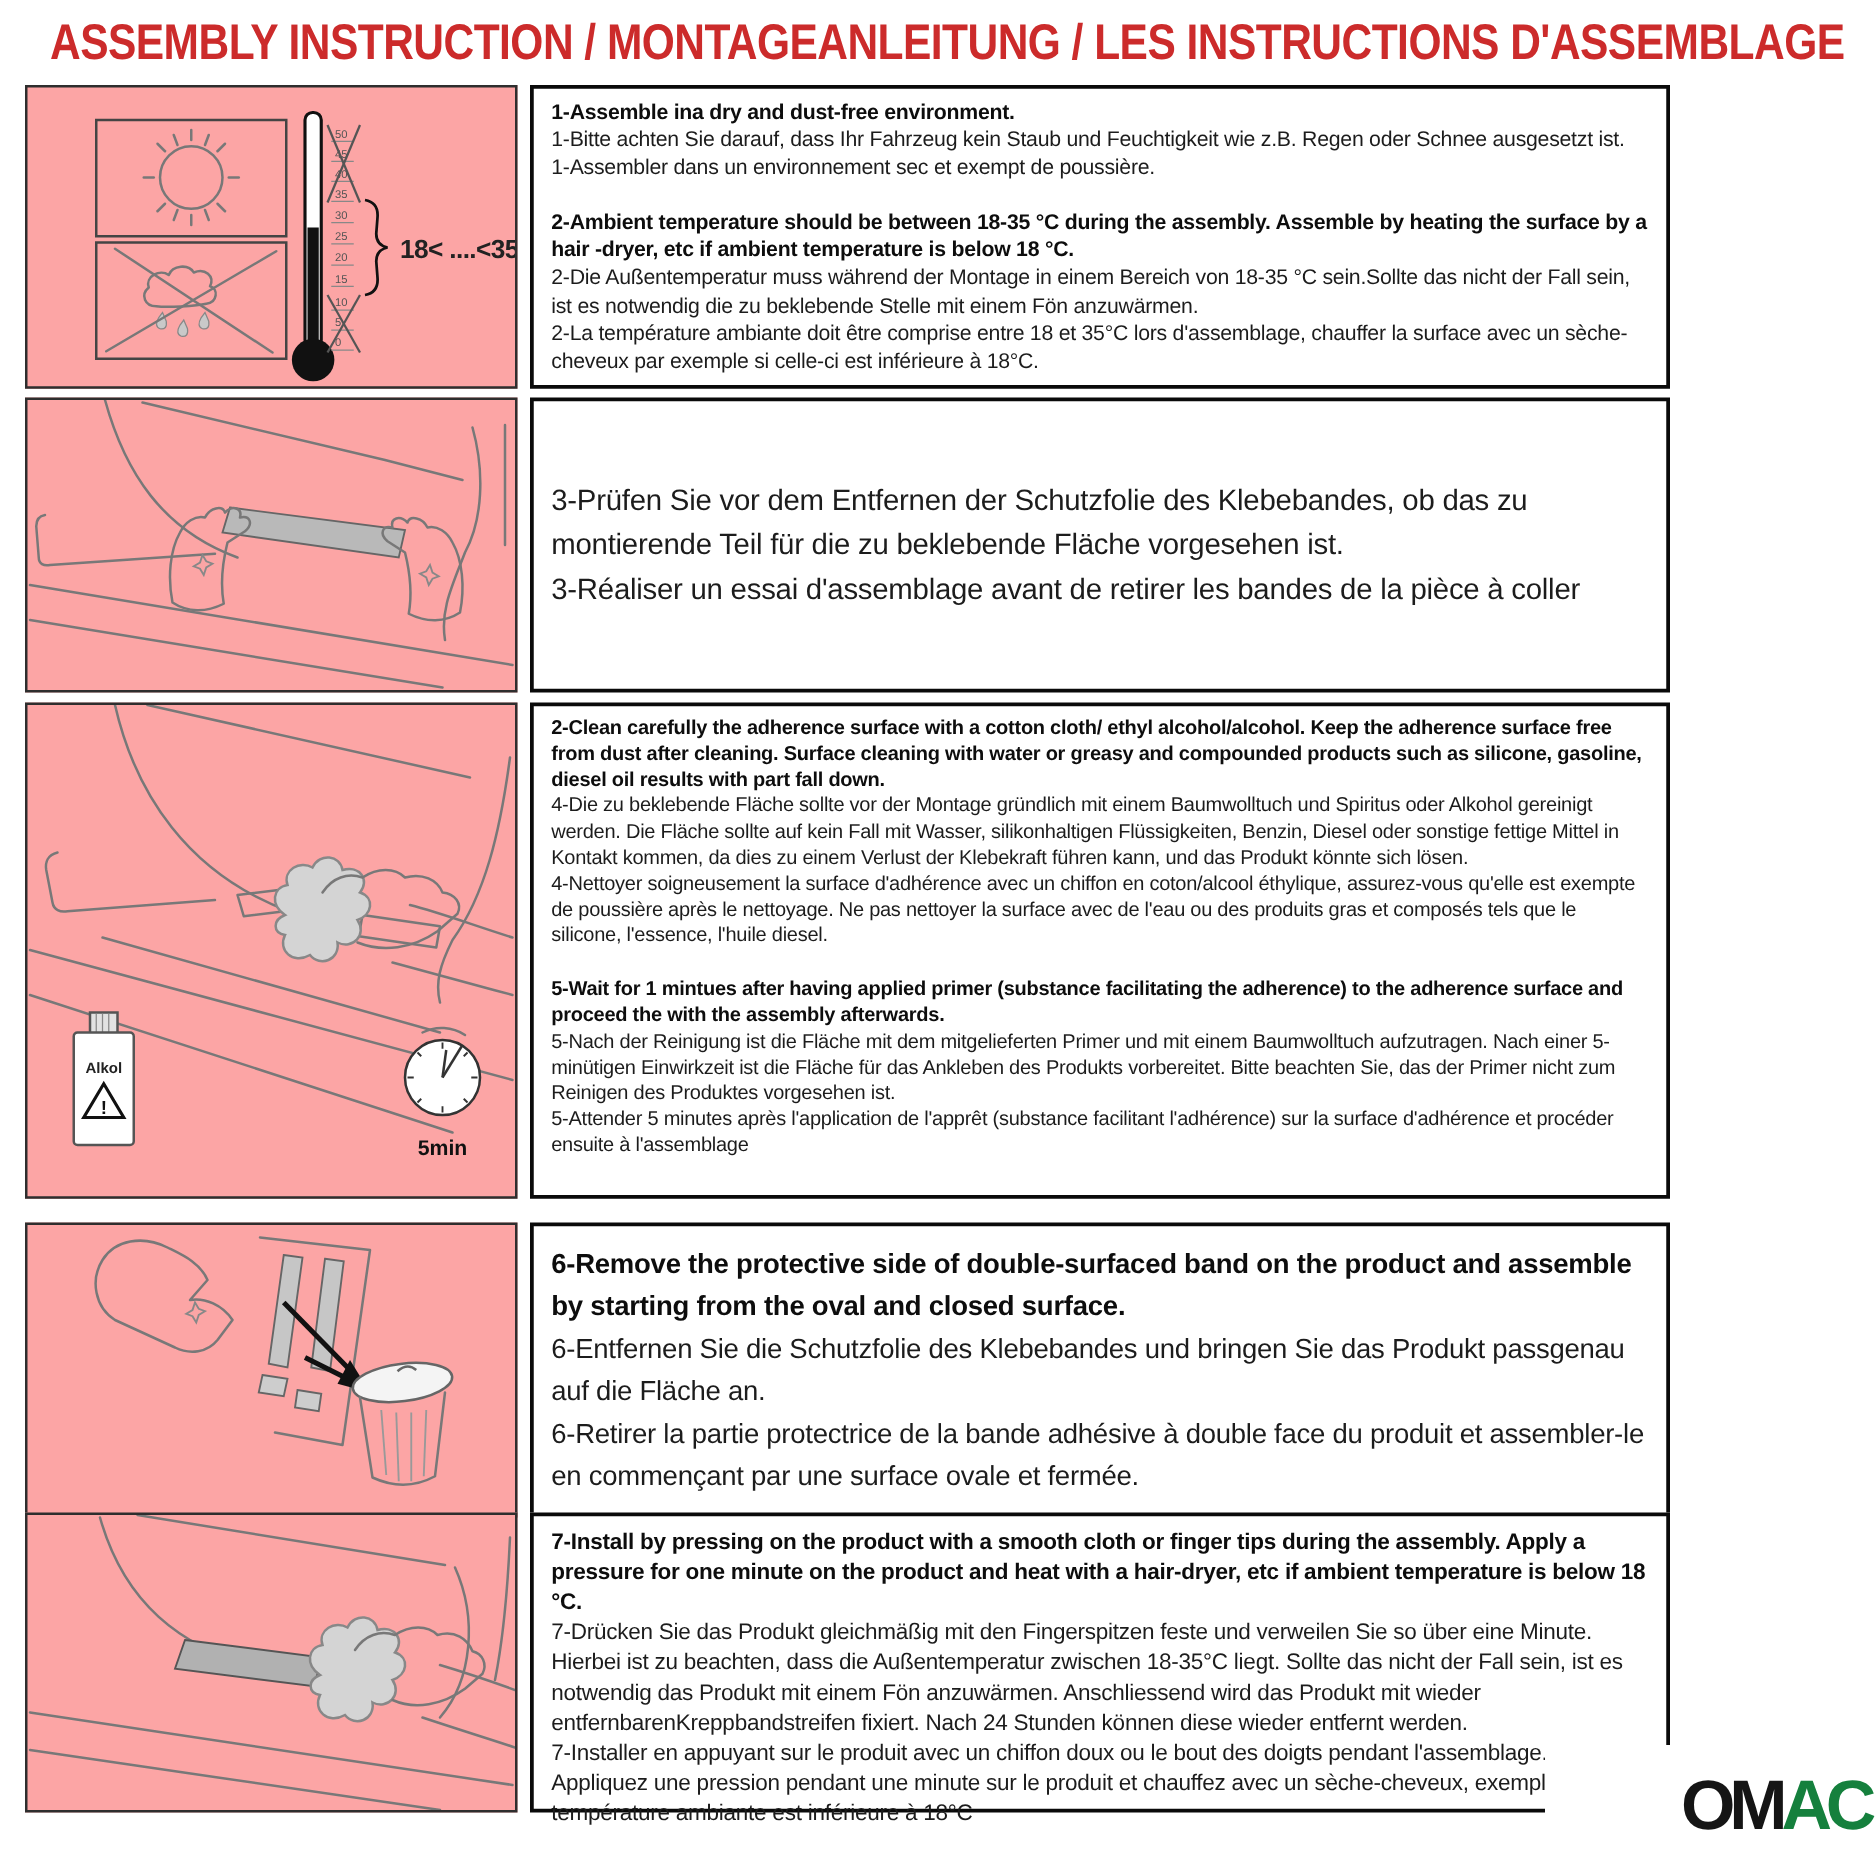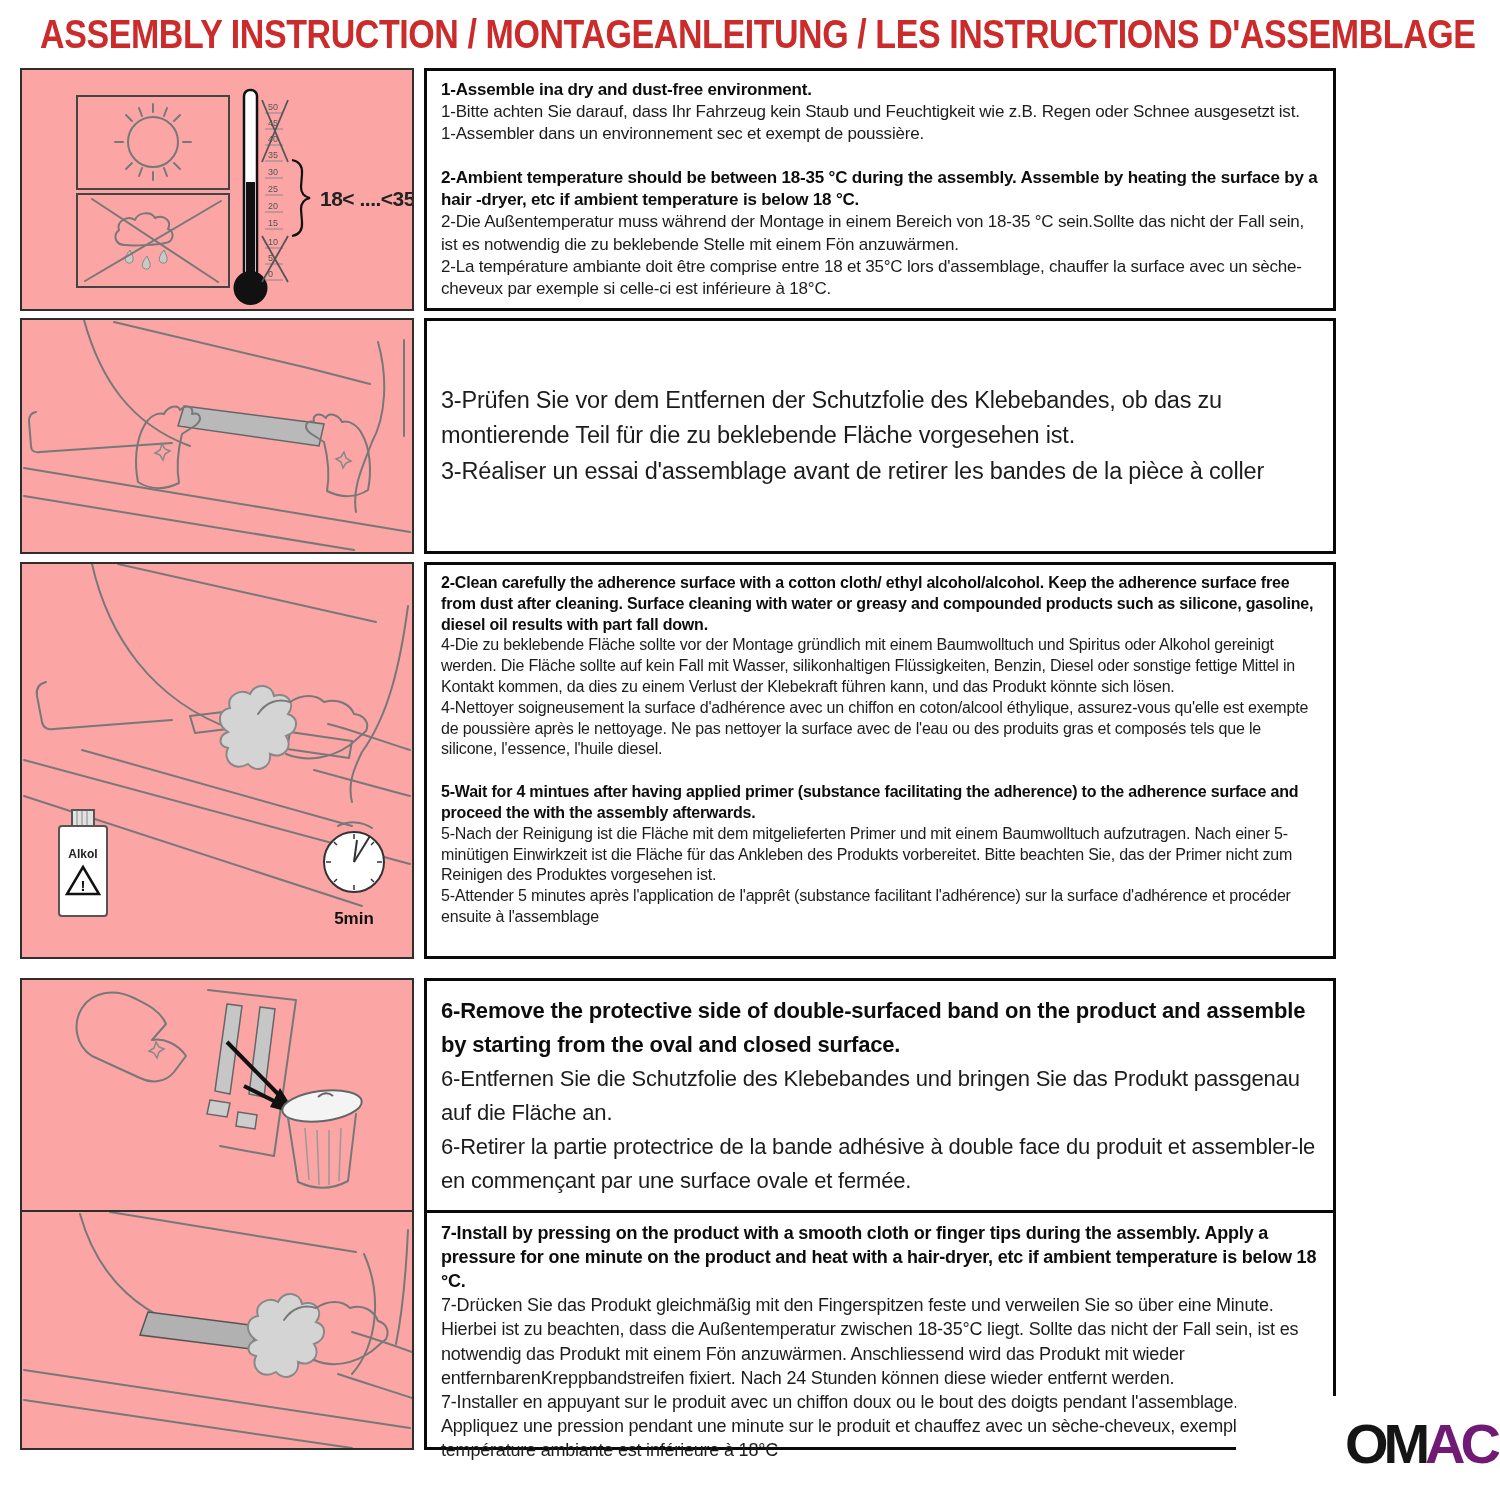--- a/index.html
+++ b/index.html
@@ -25,21 +25,21 @@
   .s5 p{font-size:18px;line-height:1.34;letter-spacing:-0.2px;}
   p.b{font-weight:bold;color:#0d0d0d;}
   p.gap{margin-top:22px;}
   svg{display:block;}
   .ln{fill:none;stroke:#787878;stroke-width:2;stroke-linecap:round;stroke-linejoin:round;}
   .lnd{fill:none;stroke:#444;stroke-width:2;}
   .logo{position:absolute;left:1236px;top:1396px;width:260px;height:96px;background:#fff;
         display:flex;align-items:center;justify-content:flex-end;
         font-size:56px;font-weight:bold;letter-spacing:-5px;line-height:1;}
   .logo .blk{color:#151515;}
-  .logo .red{color:#701a75;}
+  .logo .red{color:#15803d;}
   .tick{font-size:9px;fill:#555;}
   .thermolabel{font-size:21px;font-weight:bold;fill:#222;letter-spacing:-0.5px;}
   .smalllabel{font-size:17px;fill:#111;font-weight:bold;}
 </style>
 </head>
 <body>
 
 <div class="page">
 
   <div class="title">ASSEMBLY INSTRUCTION / MONTAGEANLEITUNG / LES INSTRUCTIONS D'ASSEMBLAGE</div>
@@ -198,21 +198,21 @@
         <line x1="332" y1="298" x2="348" y2="272" stroke="#333" stroke-width="2"></line>
         <line x1="332" y1="298" x2="335" y2="276" stroke="#333" stroke-width="2"></line>
         <text x="332" y="360" text-anchor="middle" class="smalllabel">5min</text>
       </g>
     </svg>
   </div>
   <div class="txtbox r3 s-small3">
     <p class="b">2-Clean carefully the adherence surface with a cotton cloth/ ethyl alcohol/alcohol. Keep the adherence surface free from dust after cleaning. Surface cleaning with water or greasy and compounded products such as silicone, gasoline, diesel oil results with part fall down.</p>
     <p>4-Die zu beklebende Fläche sollte vor der Montage gründlich mit einem Baumwolltuch und Spiritus oder Alkohol gereinigt werden. Die Fläche sollte auf kein Fall mit Wasser, silikonhaltigen Flüssigkeiten, Benzin, Diesel oder sonstige fettige Mittel in Kontakt kommen, da dies zu einem Verlust der Klebekraft führen kann, und das Produkt könnte sich lösen.</p>
     <p>4-Nettoyer soigneusement la surface d'adhérence avec un chiffon en coton/alcool éthylique, assurez-vous qu'elle est exempte de poussière après le nettoyage. Ne pas nettoyer la surface avec de l'eau ou des produits gras et composés tels que le silicone, l'essence, l'huile diesel.</p>
-    <p class="b gap">5-Wait for 4 mintues after having applied primer (substance facilitating the adherence) to the adherence surface and proceed the with the assembly afterwards.</p>
+    <p class="b gap">5-Wait for 1 mintues after having applied primer (substance facilitating the adherence) to the adherence surface and proceed the with the assembly afterwards.</p>
     <p>5-Nach der Reinigung ist die Fläche mit dem mitgelieferten Primer und mit einem Baumwolltuch aufzutragen. Nach einer 5-minütigen Einwirkzeit ist die Fläche für das Ankleben des Produkts vorbereitet. Bitte beachten Sie, das der Primer nicht zum Reinigen des Produktes vorgesehen ist.</p>
     <p>5-Attender 5 minutes après l'application de l'apprêt (substance facilitant l'adhérence) sur la surface d'adhérence et procéder ensuite à l'assemblage</p>
   </div>
 
   <div class="imgbox r4">
     <svg width="390" height="232" viewBox="0 0 390 232">
       <g>
         <path d="M112,18 C92,8 70,12 60,28 C50,44 54,66 70,76 L118,98 C130,104 144,102 152,92 L164,76 C156,64 142,58 130,60 L144,44 C138,30 124,24 112,18 Z" fill="#fff" class="ln"></path>
         <path d="M134,62 l3,5 5,2 -5,3 -2,6 -3,-5 -5,-2 5,-3 z" fill="none" stroke="#888" stroke-width="1.5"></path>
       </g>

